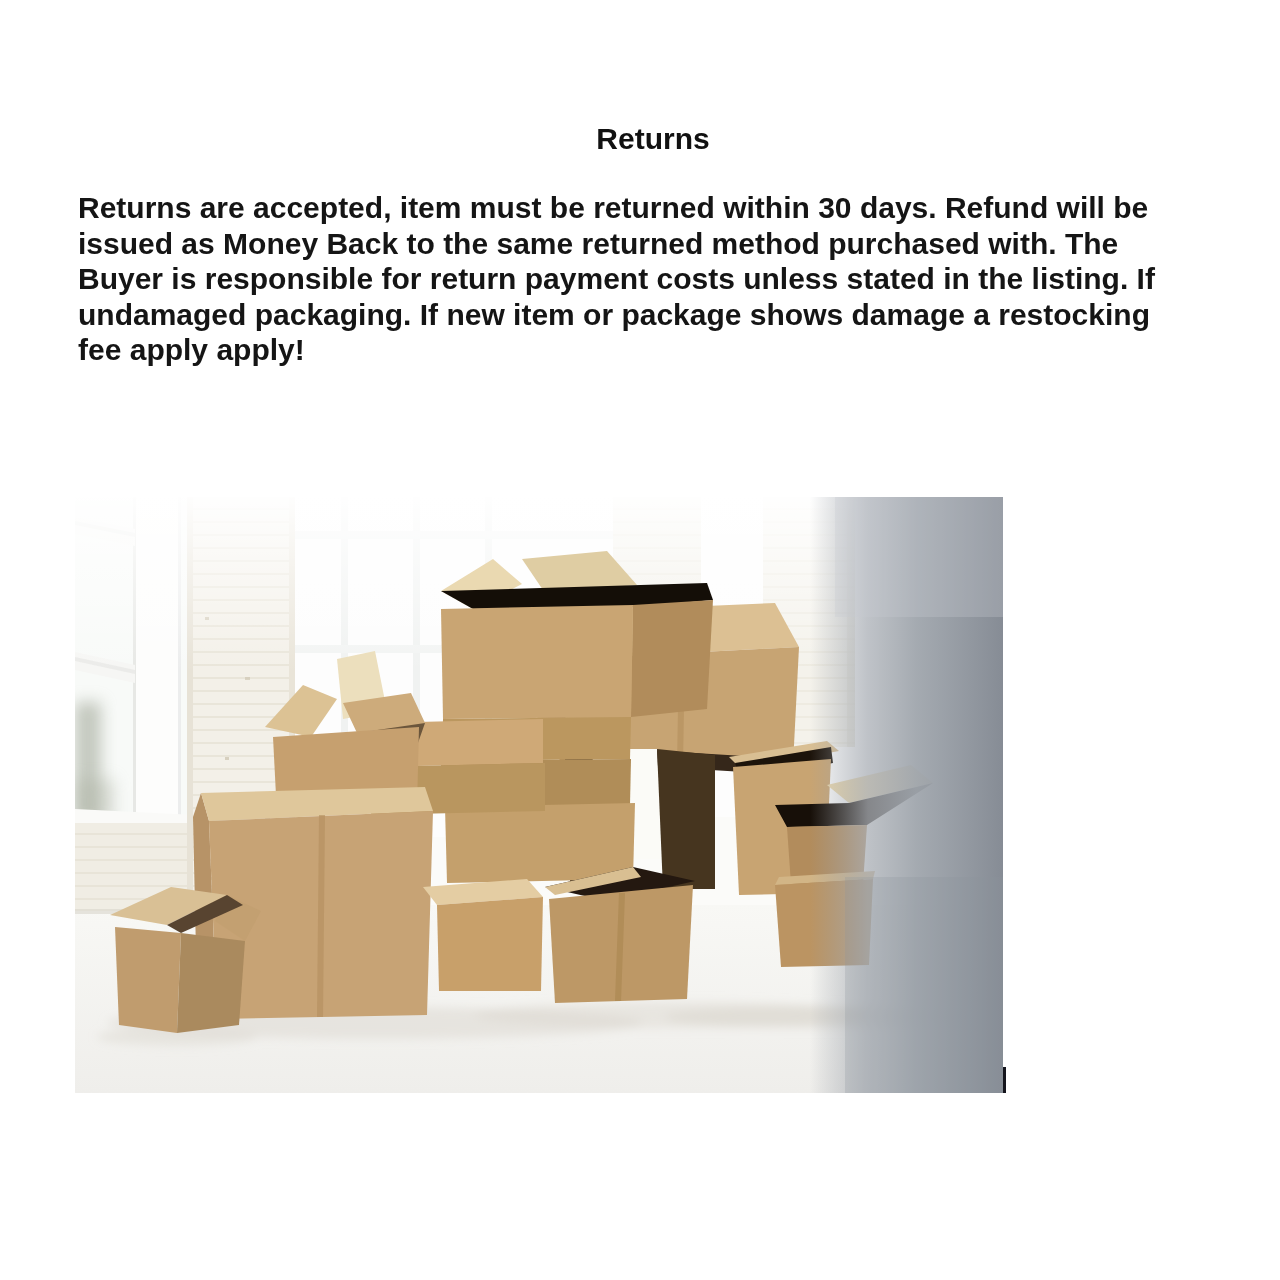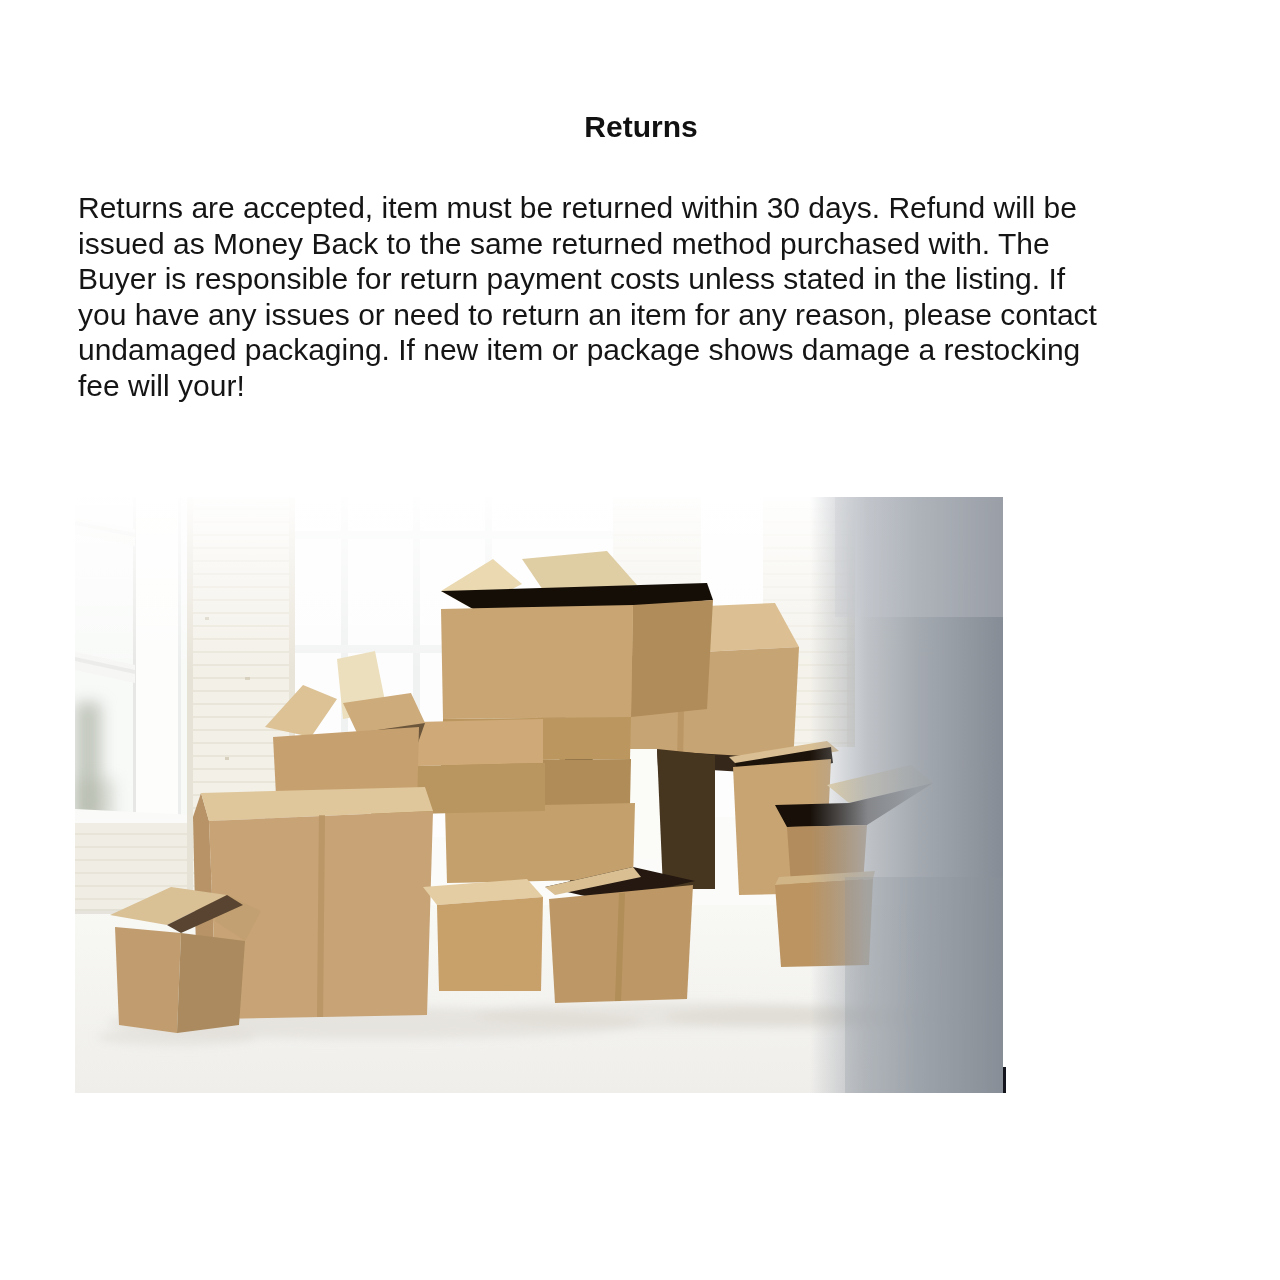--- a/index.html
+++ b/index.html
@@ -5,29 +5,29 @@
   html, body { margin: 0; padding: 0; }
   body {
     width: 1280px; height: 1280px;
     background: #ffffff;
     font-family: "Liberation Sans", "DejaVu Sans", sans-serif;
     position: relative;
     overflow: hidden;
   }
   .heading {
     position: absolute; left: 75px; top: 110px; width: 1090px;
-    margin: 0; padding-left: 42px; box-sizing: border-box;
+    margin: 12px; padding-left: 42px; box-sizing: border-box;
     text-align: center;
     font-size: 30px; font-weight: 700; color: #111111;
   }
   .policy {
     position: absolute; left: 78px; top: 190px;
     color: #151515; font-size: 30px; line-height: 35.6px;
   }
-  .policy .line { white-space: nowrap; }
+  .policy .line { white-space: nowrap; font-weight: bold; }
   .photo {
     position: absolute; left: 75px; top: 497px;
     width: 928px; height: 596px; margin: 0; overflow: hidden;
   }
   .photo svg { display: block; }
   .text-cursor {
     position: absolute; left: 1003px; top: 1067px;
     width: 3px; height: 26px; background: #14141c;
   }
 </style>
@@ -35,23 +35,22 @@
 <body>
 
 <div>
 
   <h1 class="heading">Returns</h1>
 
   <div class="policy">
     <div class="line">Returns are accepted, item must be returned within 30 days. Refund will be</div>
     <div class="line">issued as Money Back to the same returned method purchased with. The</div>
     <div class="line">Buyer is responsible for return payment costs unless stated in the listing. If</div>
-    <div class="line">you have any issues or need to return an item for any reason, please contact</div>
     <div class="line">undamaged packaging. If new item or package shows damage a restocking</div>
-    <div class="line">fee will your!</div>
+    <div class="line">fee apply apply!</div>
   </div>
 
   <figure class="photo">
     <svg viewBox="0 0 928 596" width="928" height="596">
       <defs>
         <linearGradient id="gFloor" x1="0" y1="0" x2="0" y2="1">
           <stop offset="0" stop-color="#f8f8f5"></stop>
             <stop offset="1" stop-color="#efeeeb"></stop>
         </linearGradient>
         <linearGradient id="gGray" x1="0" y1="0" x2="1" y2="0">

